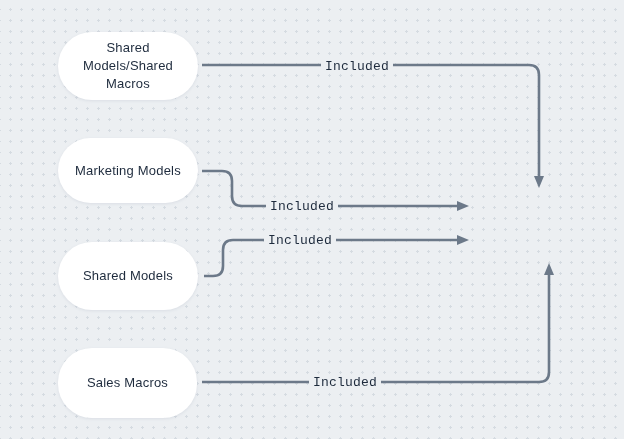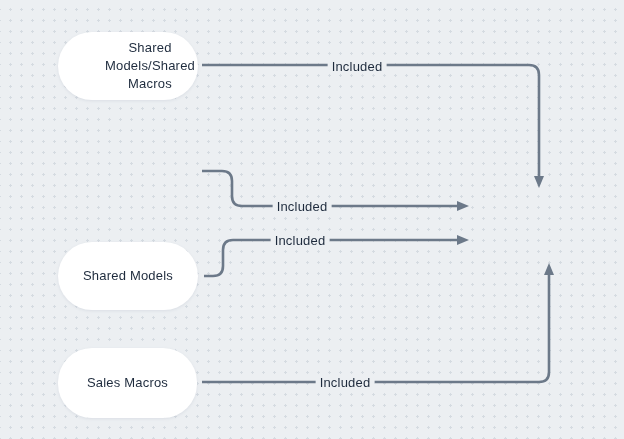--- a/index.html
+++ b/index.html
@@ -48,35 +48,36 @@
     text-align: center;
     color: #1E2B3D;
     font-size: 13px;
     line-height: 18px;
     letter-spacing: 0.2px;
     box-shadow: 0 1px 3px rgba(140,152,170,0.18);
   }
   .node .node-label {
     display: block;
   }
-  .node-shared-models   { left: 58px;  top: 32px;  width: 140px; height: 68px; justify-content: flex-end; }
+  .node-shared-models   { left: 58px;  top: 32px;  width: 140px; height: 68px; }
   .node-shared-models .node-label { width: 96px; }
   .node-marketing       { left: 58px;  top: 138px; width: 140px; height: 65px; }
   .node-finance         { left: 58px;  top: 242px; width: 140px; height: 68px; }
   .node-sales           { left: 58px;  top: 348px; width: 139px; height: 70px; }
   .node-repository      { left: 472px; top: 190px; width: 137px; height: 67px; }
   .edge-label {
     position: absolute;
     transform: translate(-50%, -50%);
     background: #ECEFF2;
     padding: 0 4px;
     color: #1E2B3D;
     font-size: 13px;
     letter-spacing: 0.2px;
     white-space: nowrap;
+    font-family: Liberation Mono, monospace;
   }
   .edge-label-0 { left: 357px; top: 66px;  }
   .edge-label-1 { left: 302px; top: 206px; }
   .edge-label-2 { left: 300px; top: 240px; }
   .edge-label-3 { left: 345px; top: 382px; }
 </style>
 </head>
 <body>
 
 <div class="canvas">
@@ -93,20 +94,23 @@
     <polygon class="arrowhead" points="457,235 457,245 469,240"></polygon>
 
     <path class="edge" d="M 202 382 H 539 Q 549 382 549 372 V 274"></path>
     <polygon class="arrowhead" points="544,275 554,275 549,263"></polygon>
   </svg>
 
   <div class="node node-shared-models">
     <span class="node-label">Shared Models/Shared Macros</span>
   </div>
 
+  <div class="node node-marketing">
+    <span class="node-label">Marketing Models</span>
+  </div>
 
   <div class="node node-finance">
     <span class="node-label">Shared Models</span>
   </div>
 
   <div class="node node-sales">
     <span class="node-label">Sales Macros</span>
   </div>
 
 

